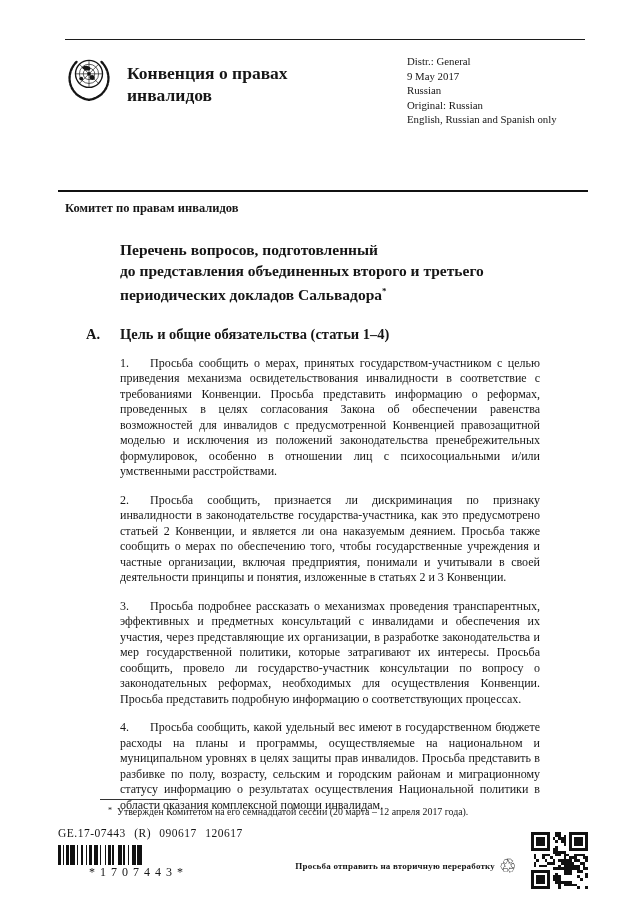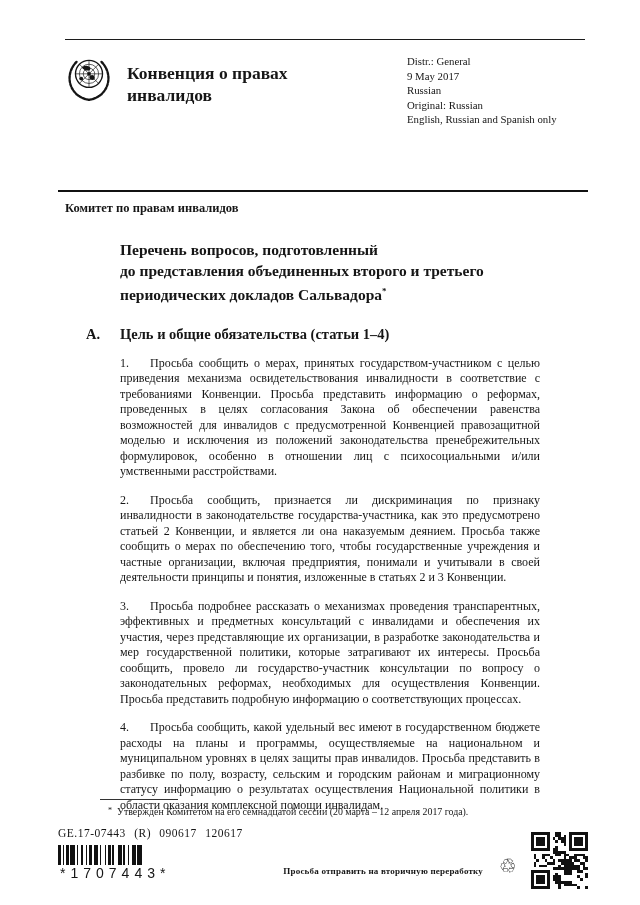--- a/index.html
+++ b/index.html
@@ -51,26 +51,26 @@
   .para .pnum{display:inline-block;width:30px;}
   
   .footnote{position:absolute;left:100px;top:799px;width:440px;font-size:9.9px;line-height:12px;}
   .footnote-rule{width:78px;border-top:1.2px solid #333;margin-bottom:5px;}
   .footnote-text{padding-left:8px;}
   .footnote-text sup{font-size:8px;vertical-align:2px;}
   .ge-line{position:absolute;left:58px;top:827px;font-size:11.5px;word-spacing:5px;letter-spacing:.5px;}
   .barcode{position:absolute;left:58px;top:845px;width:98px;}
   .barcode svg{display:block;}
   .barcode-text{
-    font-family:Liberation Sans, sans-serif;font-size:14px;
-    letter-spacing:5px;margin-top:0px;padding-left:2px;white-space:nowrap;
+    font-family:Liberation Serif, serif;font-size:12px;
+    letter-spacing:5px;margin-top:0px;padding-left:2px;white-space:nowrap;margin-left:29px;
   }
   .recycle-row{
     position:absolute;top:856px;right:123px;
-    display:flex;align-items:flex-end;gap:16px;
+    display:flex;align-items:center;gap:4px;
   }
   .recycle-note{font-size:9px;font-weight:bold;letter-spacing:.2px;white-space:nowrap;}
   .recycle-glyph{font-family:"DejaVu Sans",sans-serif;font-size:20px;line-height:20px;}
   .qr{position:absolute;top:832px;right:52px;width:57px;height:57px;}
 </style>
 </head>
 <body>
 
 <div class="page">
 

